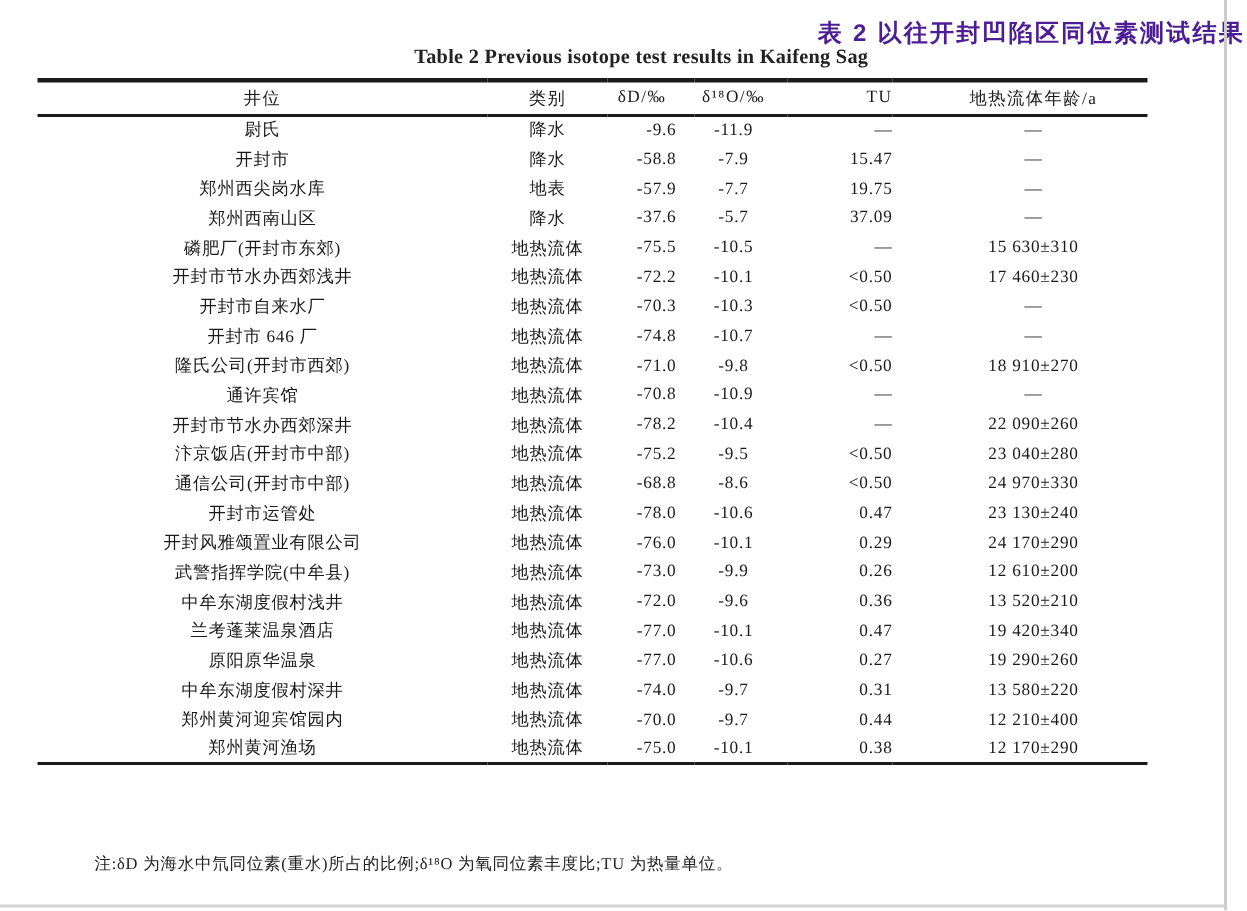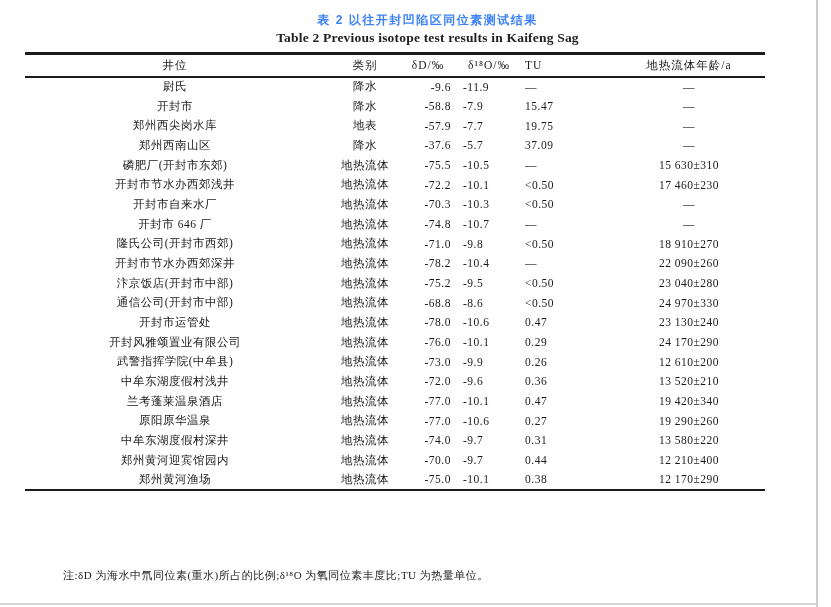--- a/index.html
+++ b/index.html
@@ -6,23 +6,23 @@
   html,body { width:831px; height:607px; }
   body {
     position:relative;
     background:#ffffff;
     color:#1a1a1a;
     font-family:"Liberation Serif","DejaVu Serif",serif;
     overflow:hidden;
   }
   .title-cn {
     position:absolute; top:12px; left:25px; width:805px;
-    text-align:center;
+    text-align:right;
     font-family:"Liberation Sans","DejaVu Sans",sans-serif;
-    font-weight:bold; font-size:12px; letter-spacing:1.5px; color:#3b82f6;
+    font-weight:bold; font-size:16px; letter-spacing:1.5px; color:#4c1d95;
   }
   .title-en {
     position:absolute; top:30px; left:25px; width:805px;
     text-align:center;
     font-family:Liberation Serif, serif;
     font-weight:bold; font-size:13.5px; letter-spacing:0.2px; color:#222;
   }
   table.isotope {
     position:absolute; top:52px; left:25px; width:740px;
     border-collapse:collapse; table-layout:fixed;
@@ -36,22 +36,22 @@
     letter-spacing:1px; white-space:nowrap; overflow:hidden;
   }
   table.isotope tbody td {
     height:19.68px; vertical-align:middle;
     white-space:nowrap; overflow:hidden;
     letter-spacing:0.5px;
   }
   .c-well  { text-align:center; }
   .c-type  { text-align:center; }
   .c-dD    { text-align:right; padding-right:12px;margin-top:26px; }
-  .c-d18O  { text-align:left; padding-right:10px; }
-  .c-TU    { text-align:left; }
+  .c-d18O  { text-align:center; padding-right:10px; }
+  .c-TU    { text-align:right; }
   .c-age   { text-align:center; padding-left:18px; }
   th.c-dD, th.c-d18O { text-align:center; }
   .note {
     position:absolute; top:568px; left:63px; width:740px;
     font-size:11px; letter-spacing:0.5px; color:#222;
   }
   .edge-v {
     position:absolute; top:0; left:816px; width:2px; height:607px;
     background:#cccccc;
   }
@@ -152,20 +152,28 @@
       </tr>
       <tr>
         <td class="c-well">隆氏公司(开封市西郊)</td>
         <td class="c-type">地热流体</td>
         <td class="c-dD">-71.0</td>
         <td class="c-d18O">-9.8</td>
         <td class="c-TU">&lt;0.50</td>
         <td class="c-age">18 910±270</td>
       </tr>
       <tr>
+        <td class="c-well">通许宾馆</td>
+        <td class="c-type">地热流体</td>
+        <td class="c-dD">-70.8</td>
+        <td class="c-d18O">-10.9</td>
+        <td class="c-TU">—</td>
+        <td class="c-age">—</td>
+      </tr>
+      <tr>
         <td class="c-well">开封市节水办西郊深井</td>
         <td class="c-type">地热流体</td>
         <td class="c-dD">-78.2</td>
         <td class="c-d18O">-10.4</td>
         <td class="c-TU">—</td>
         <td class="c-age">22 090±260</td>
       </tr>
       <tr>
         <td class="c-well">汴京饭店(开封市中部)</td>
         <td class="c-type">地热流体</td>

